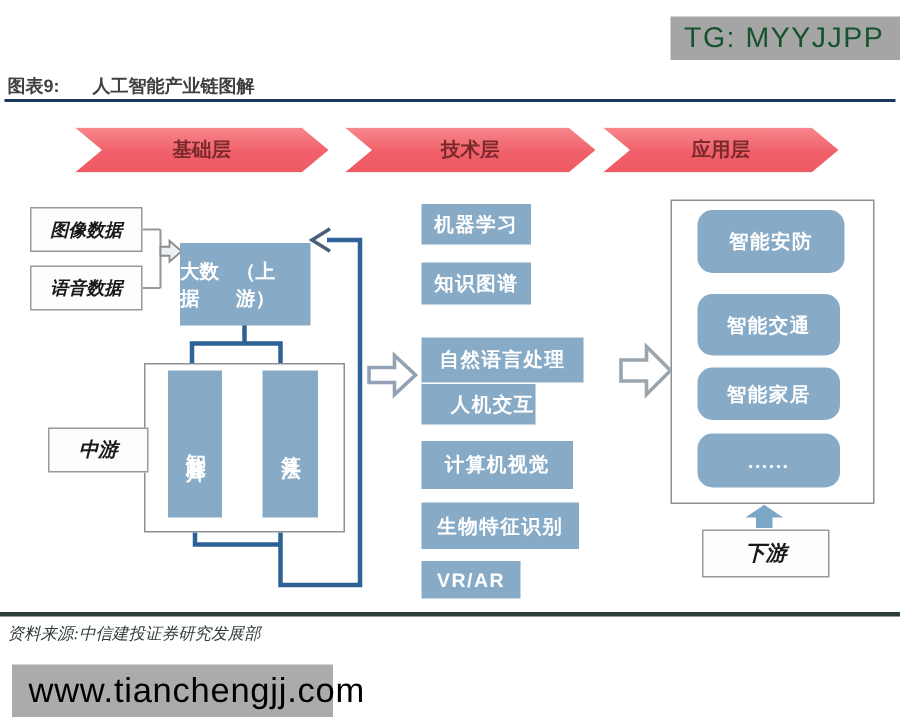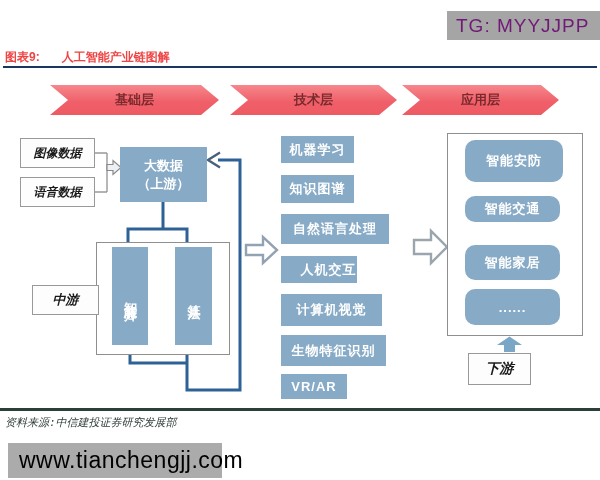--- a/index.html
+++ b/index.html
@@ -1,23 +1,23 @@
 <!DOCTYPE html>
 <html><head>
 <meta charset="utf-8">
 <style>
   html,body{margin:0;padding:0;background:#fff;}
   .screen{position:relative;width:600px;height:480px;background:#fff;overflow:hidden;
           font-family:"Liberation Sans","DejaVu Sans",sans-serif;}
   .abs{position:absolute;box-sizing:border-box;}
 
   
-  .tg-box{left:447px;top:11px;width:153px;height:29px;background:#a5a5a5;color:#701a75;
+  .tg-box{left:447px;top:11px;width:153px;height:29px;background:#a5a5a5;color:#14532d;
           font-size:19px;line-height:29px;padding-left:9px;letter-spacing:1px;}
-  .title-row{left:5px;top:49px;width:400px;font-size:12px;font-weight:bold;color:#ef4444;}
+  .title-row{left:5px;top:49px;width:400px;font-size:12px;font-weight:bold;color:#404040;}
   .title-main{margin-left:22px;}
   .title-rule{left:3px;top:66px;width:594px;height:2px;background:#17375e;}
 
   
   .banner{height:30px;color:#7a292c;font-weight:bold;font-size:13px;
           display:flex;align-items:center;justify-content:center;
           background:linear-gradient(180deg,#f6878c 0%,#f0606a 55%,#ee5a62 100%);
           clip-path:polygon(0 0,calc(100% - 18px) 0,100% 50%,calc(100% - 18px) 100%,0 100%,18px 50%);}
   .banner1{left:50px;top:85px;width:169px;text-align:right;}
   .banner2{left:230px;top:85px;width:167px;}
@@ -26,54 +26,54 @@
   
   .wbox{background:#fdfdfd;border:1px solid #999;display:flex;align-items:center;
         justify-content:center;font-weight:bold;color:#1a1a1a;font-size:12px;font-style:italic;}
   .bbox{background:#87aac6;color:#fff;font-weight:bold;display:flex;
         align-items:center;justify-content:center;}
   .container-box{background:#fff;border:1.5px solid #8f8f8f;}
 
   
   .img-data{left:20px;top:138px;width:75px;height:30px;}
   .voice-data{left:20px;top:177px;width:75px;height:30px;}
-  .bigdata{left:120px;top:147px;width:87px;height:55px;flex-direction:column;
+  .bigdata{left:120px;top:162px;width:87px;height:55px;
            font-size:13px;line-height:1.35;}
   .mid-container{left:96px;top:242px;width:134px;height:113px;}
   .vbar{top:247px;height:98px;font-size:13px;}
   .vbar span{writing-mode:vertical-rl;text-orientation:upright;letter-spacing:2px;}
   .chip{left:112px;width:36px;}
   .algo{left:175px;width:37px;}
   .midstream{left:32px;top:285px;width:67px;height:30px;font-size:13px;}
 
   
   .tbox{font-size:13px;letter-spacing:1px;}
   .t1{left:281px;top:136px;width:73px;height:27px;}
   .t2{left:281px;top:175px;width:73px;height:28px;}
-  .t3{left:281px;top:214px;width:108px;height:30px;}
+  .t3{left:281px;top:225px;width:108px;height:30px;}
   .t4{left:281px;top:256px;width:76px;height:27px;padding-left:19px;}
   .t5{left:281px;top:294px;width:101px;height:32px;}
   .t6{left:281px;top:335px;width:105px;height:31px;}
   .t7{left:281px;top:374px;width:66px;height:25px;}
 
   
   .app-container{left:447px;top:133px;width:136px;height:203px;}
   .abox{border-radius:10px;font-size:13px;letter-spacing:1px;}
   .a1{left:465px;top:140px;width:98px;height:42px;}
-  .a2{left:465px;top:196px;width:95px;height:26px;}
+  .a2{left:465px;top:196px;width:95px;height:41px;}
   .a3{left:465px;top:245px;width:95px;height:35px;}
   .a4{left:465px;top:289px;width:95px;height:36px;}
-  .downstream{left:468px;top:353px;width:63px;height:32px;font-size:14px;}
+  .downstream{left:468px;top:353px;width:85px;height:32px;font-size:14px;}
 
   
   .wires{left:0;top:0;width:600px;height:480px;pointer-events:none;}
 
   
   .bottom-rule{left:0;top:408px;width:600px;height:3px;background:#2b3e3a;}
-  .source{left:5px;top:415px;font-family:Liberation Mono, monospace;
+  .source{left:5px;top:415px;font-family:Liberation Serif, serif;
           font-style:italic;font-size:11px;color:#2f3d3a;}
   .watermark{left:8px;top:443px;width:214px;height:35px;background:#ababab;color:#000000;
              font-size:23px;line-height:35px;padding-left:11px;letter-spacing:0.5px;}
 </style>
 </head>
 <body>
 
 <div class="screen">
 
   <div class="abs tg-box">TG: MYYJJPP</div>

